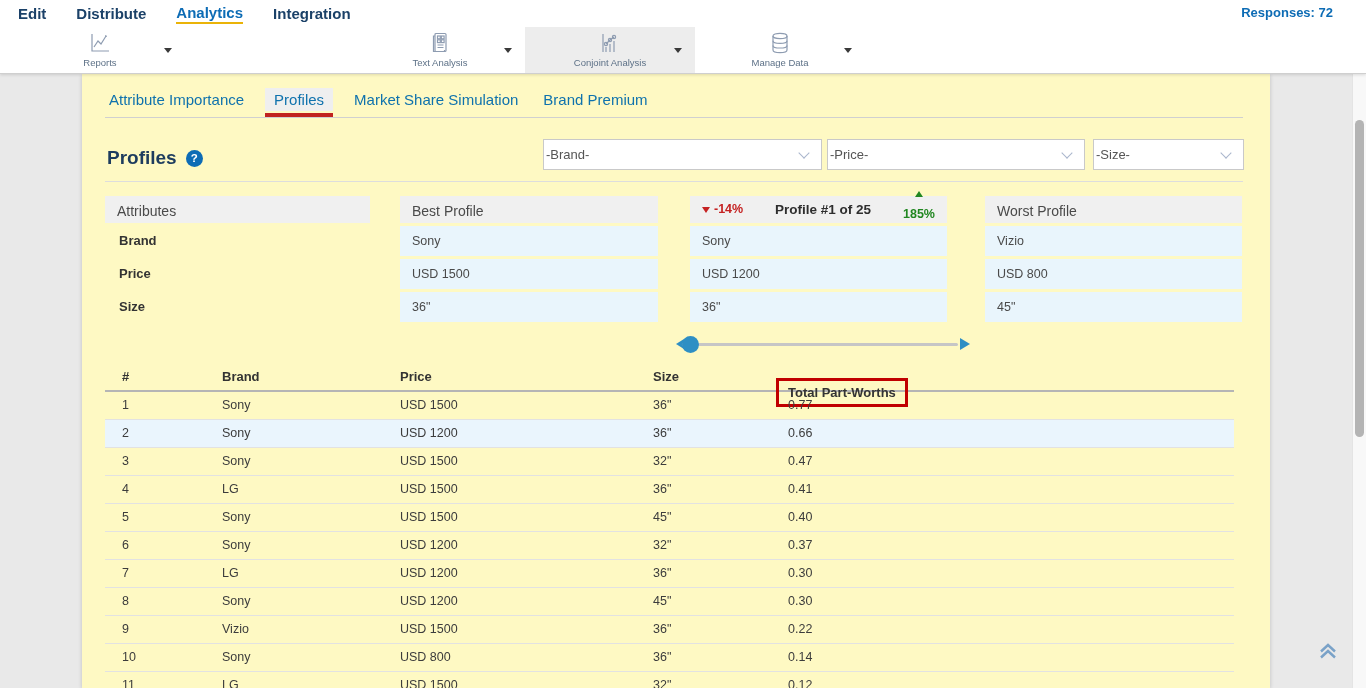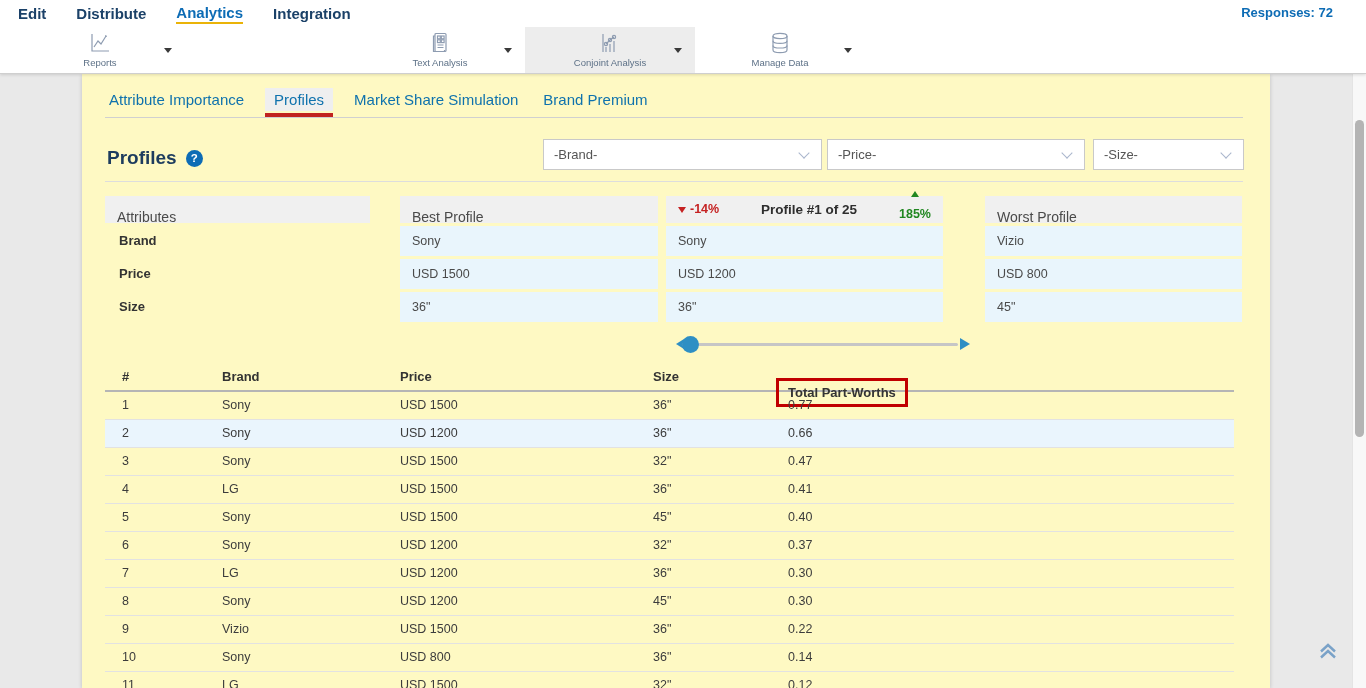--- a/index.html
+++ b/index.html
@@ -41,36 +41,36 @@
 
   
   .title-row { position:absolute; left:25px; top:73px; display:flex; align-items:center; gap:9px; }
   .page-title { font-size:19px; font-weight:700; color:#1d3c5e; }
   .help-icon { width:17px; height:17px; border-radius:50%; background:#0d6cb5; color:#fff;
     font-size:11.5px; font-weight:700; text-align:center; line-height:17px; cursor:pointer; }
   .heading-divider { position:absolute; left:23px; width:1138px; top:107px; border-bottom:1px solid #ddd; }
 
   
   .dd { position:absolute; top:65px; height:31px; border:1px solid #c9c9c9; background:#fff;
-    font-size:13px; color:#555; line-height:29px; padding-left:10px; cursor:pointer; }
+    font-size:13px; color:#555; line-height:29px; padding-left:2px; cursor:pointer; }
   .dd-brand { left:461px; width:279px; }
   .dd-price { left:745px; width:258px; }
   .dd-size  { left:1011px; width:151px; }
   .dd-chevron { position:absolute; right:13px; top:9px; width:8px; height:8px;
     border-right:1.6px solid #a9b6cc; border-bottom:1.6px solid #a9b6cc;
     transform:rotate(45deg); }
 
   
   .panel { position:absolute; top:122px; }
   .panel-attrs { left:23px;  width:265px; }
   .panel-best  { left:318px; width:258px; }
-  .panel-cur   { left:584px; width:277px; }
+  .panel-cur   { left:608px; width:257px; }
   .panel-worst { left:903px; width:257px; }
   .panel-header { height:27px; line-height:27px; background:#f0f0f0; font-size:14px;
-    color:#4a4a4a; padding:8px 12px; }
+    color:#4a4a4a; padding:2px 12px; }
   .panel-header.flex { display:flex; justify-content:space-between; align-items:center; }
   .panel-cell { height:30px; line-height:30px; margin-top:3px; background:#e9f5fc;
     font-size:12.5px; color:#4a4a4a; padding:0 12px; }
   .panel-attrs .panel-cell { background:transparent; font-weight:700; color:#333; font-size:13px; padding:0 14px; }
   .delta { font-size:12.5px; font-weight:700; display:flex; align-items:center; gap:4px; }
   .delta-down { color:#c52222; }
   .delta-up   { color:#218721;flex-direction:column; }
   .tri-down { width:0; height:0; border-left:4px solid transparent; border-right:4px solid transparent;
     border-top:6px solid #c52222; display:inline-block; }
   .tri-up { width:0; height:0; border-left:4px solid transparent; border-right:4px solid transparent;

